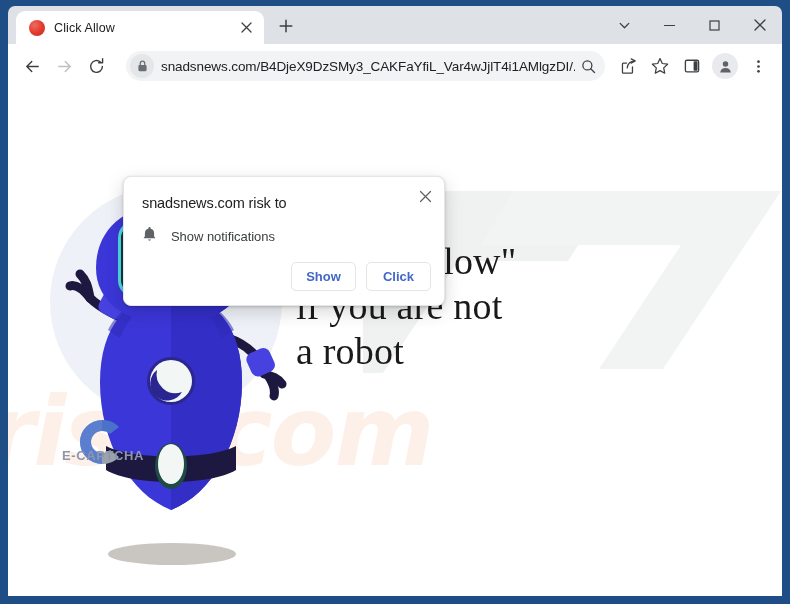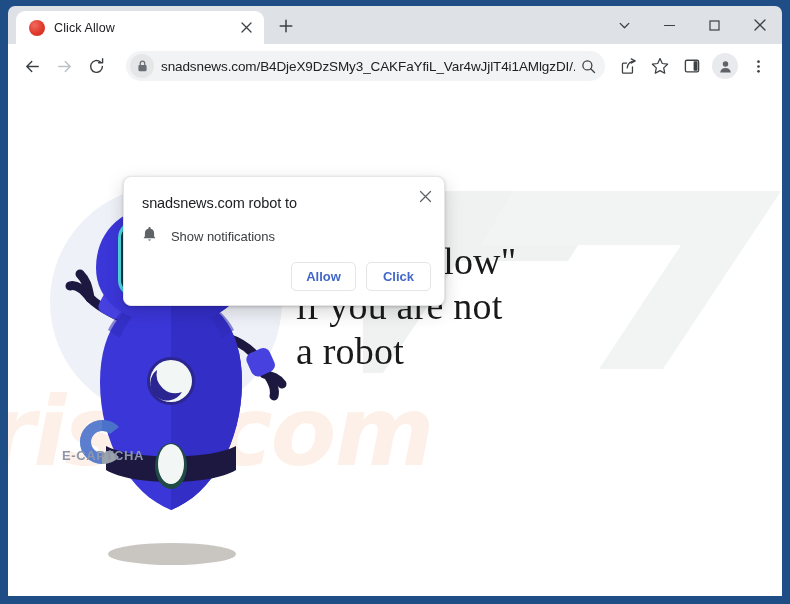--- a/index.html
+++ b/index.html
@@ -522,32 +522,32 @@
     </svg>
     <div class="captcha-label">E-CAPTCHA</div>
 
     <div class="perm-dialog">
       <div class="perm-close">
         <svg width="13" height="13" viewBox="0 0 13 13" aria-hidden="true">
           <path d="M1.5 1.5 L11.5 11.5 M11.5 1.5 L1.5 11.5" stroke="#5f6368" stroke-width="1.25" fill="none" stroke-linecap="round"></path>
         </svg>
       </div>
 
-      <div class="perm-title">snadsnews.com robot to</div>
+      <div class="perm-title">snadsnews.com risk to</div>
 
       <div class="perm-row">
         <span>
           <svg width="15" height="16" viewBox="0 0 15 16" aria-hidden="true">
             <path d="M7.5 1.1 a1.15 1.15 0 0 1 1.15 1.15 v.5 a4.6 4.6 0 0 1 3.45 4.45 v3 l1.3 2.1 H1.6 l1.3-2.1 v-3 A4.6 4.6 0 0 1 6.35 2.75 v-.5 A1.15 1.15 0 0 1 7.5 1.1 Z" fill="#5f6368"></path>
             <path d="M5.9 13.6 a1.7 1.7 0 0 0 3.2 0 Z" fill="#5f6368"></path>
           </svg>
         </span>
         <span class="perm-row-label">Show notifications</span>
       </div>
 
       <div class="perm-actions">
-        <button class="perm-btn">Allow</button>
+        <button class="perm-btn">Show</button>
         <button class="perm-btn">Click</button>
       </div>
     </div>
 
   </div>
 </div>
 
 </body></html>

